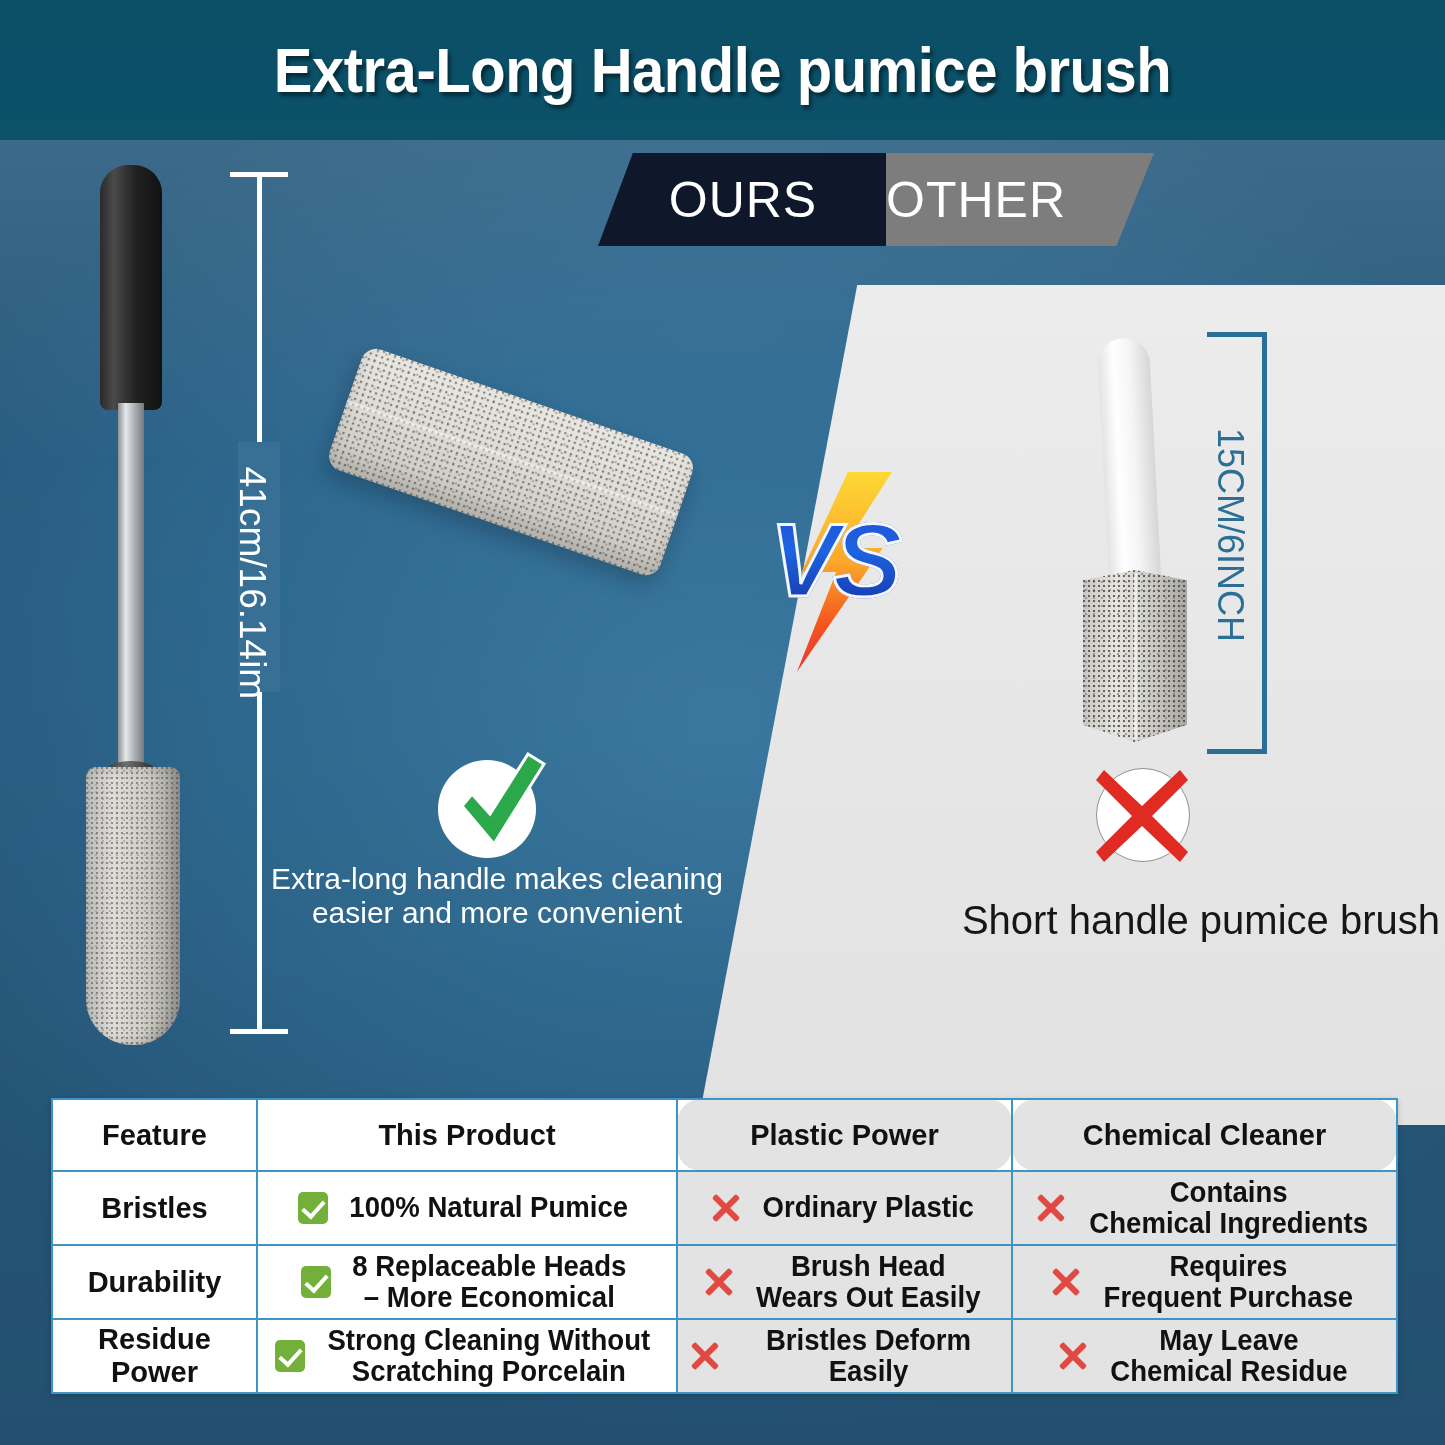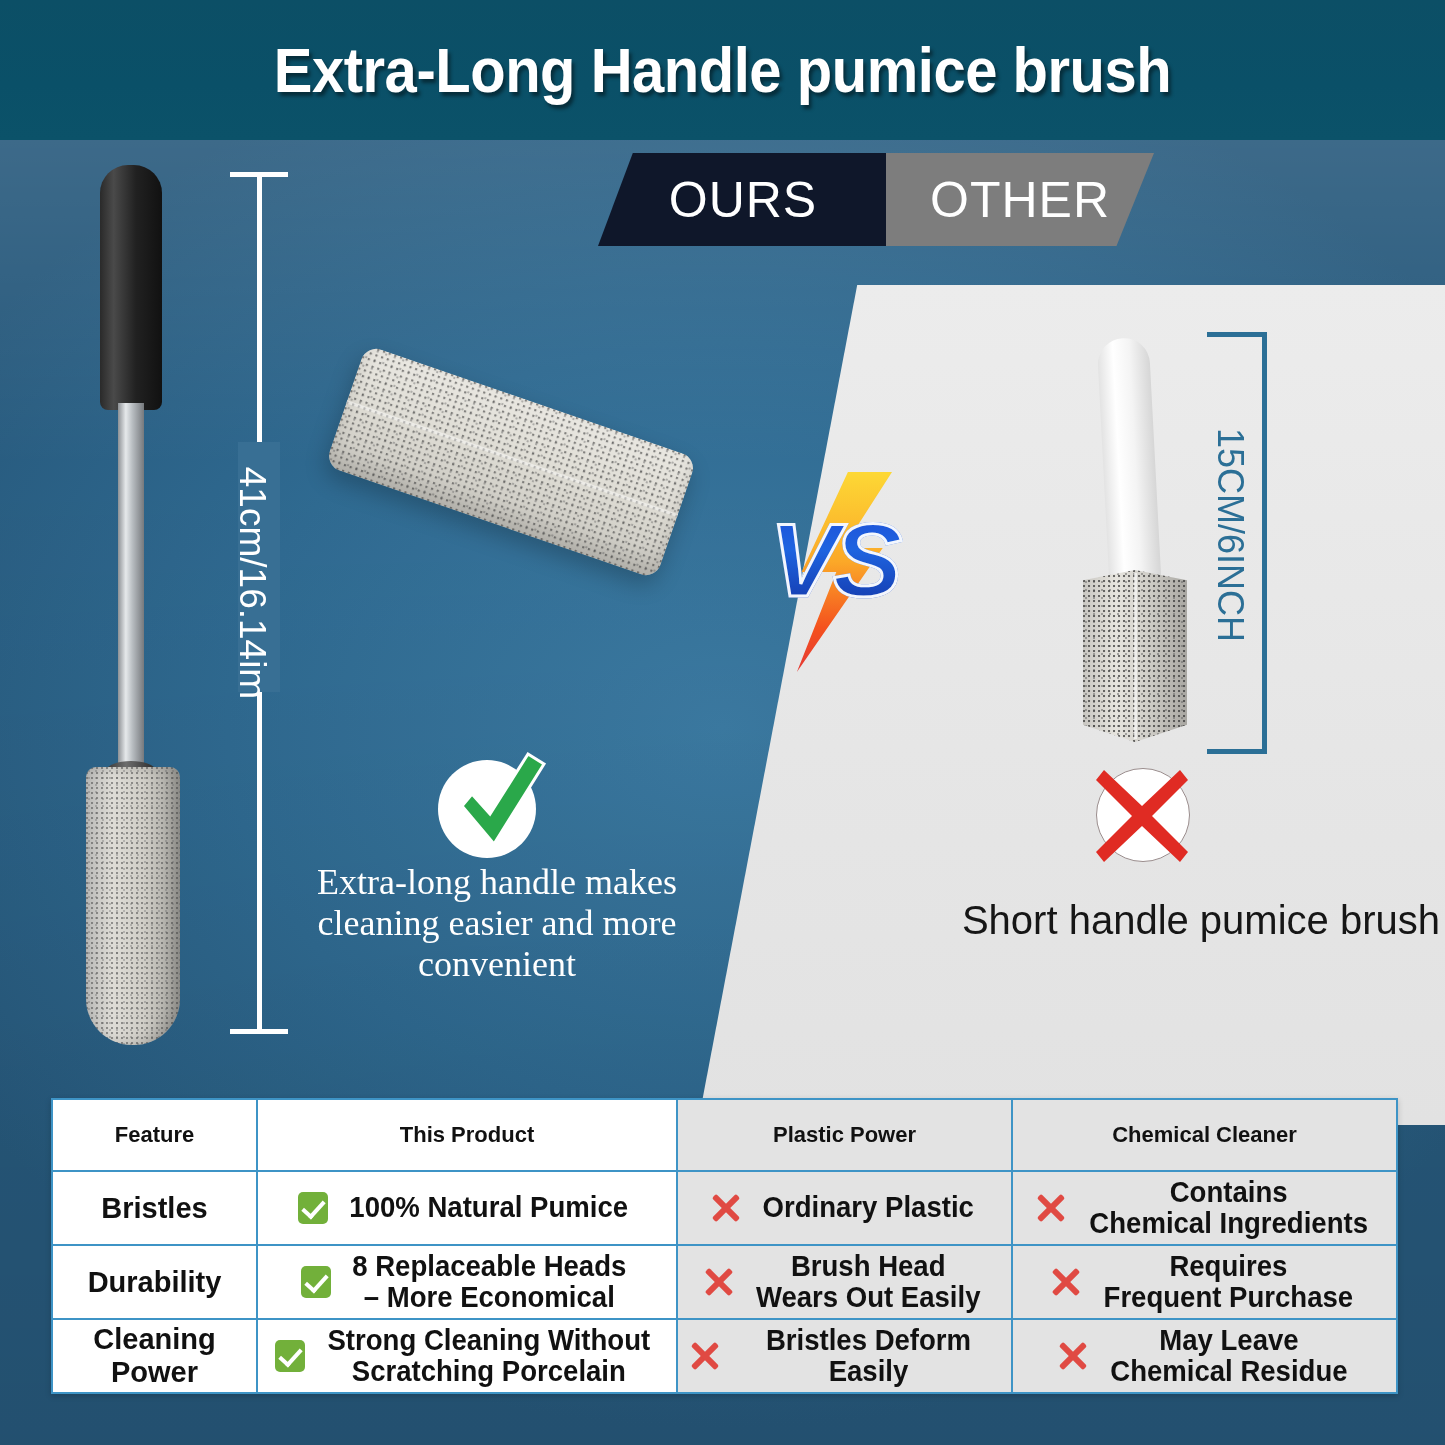--- a/index.html
+++ b/index.html
@@ -74,21 +74,21 @@
     background: #0f172a;
     clip-path: polygon(12% 0%, 100% 0%, 100% 100%, 0% 100%);
     display: flex; align-items: center; justify-content: center;
   }
   .banner-other {
     position: absolute;
     left: 288px; top: 0;
     width: 268px; height: 93px;
     background: #7d7d7d;
     clip-path: polygon(0% 0%, 100% 0%, 86% 100%, 0% 100%);
-    display: flex; align-items: center; justify-content: center;
+    display: flex; align-items: center; justify-content: flex-start;
     box-sizing: border-box;
   }
   .banner-label {
     color: #ffffff;
     font-size: 50px;
     font-weight: 400;
     letter-spacing: 1px;
   }
 
   
@@ -200,23 +200,22 @@
   }
   .check-mark {
     position: absolute; left: 6px; top: -4px; width: 116px; height: 116px;
   }
   .caption-left {
     position: absolute;
     left: 262px; top: 862px;
     width: 470px;
     text-align: center;
     color: #ffffff;
-    font-size: 36px;
+    font-size: 30px;
     line-height: 1.14;
-    font-family: Liberation Serif, serif;
   }
 
   
   .short-brush { position: absolute; left: 1075px; top: 338px; width: 120px; height: 400px; }
   .sb-handle {
     position: absolute; left: 28px; top: 0;
     width: 52px; height: 245px;
     border-radius: 26px 26px 6px 6px;
     background: linear-gradient(90deg, #e3e3e3 0%, #ffffff 30%, #f4f4f4 62%, #d6d6d6 100%);
     transform: rotate(-3deg);
@@ -293,21 +292,21 @@
     vertical-align: middle;
     font-family: "Liberation Sans Narrow", "Liberation Sans", sans-serif;
     font-weight: bold;
     color: #111111;
   }
   .col-feature { width: 205px; }
   .col-ours    { width: 420px; }
   .col-plastic { width: 335px; }
   .col-chem    { width: 385px; }
 
-  .cmp-table thead th { height: 70px; font-size: 22px; }
+  .cmp-table thead th { height: 70px; font-size: 29px; border-radius: 24px; }
   .cmp-table tbody td { height: 72px; font-size: 29px; }
   .cell-gray { background: #e3e3e3; }
   .cell-white { background: #ffffff; }
 
   .cell-inner {
     display: flex; align-items: center; justify-content: center;
     gap: 14px; padding: 0 10px;
     line-height: 1.08;
   }
   .cell-text { text-align: center; transform: scaleX(0.95); }
@@ -466,21 +465,21 @@
           </div>
         </td>
         <td class="cell-gray">
           <div class="cell-inner">
             <span class="mini-x"></span>
             <span class="cell-text">Requires<br>Frequent Purchase</span>
           </div>
         </td>
       </tr>
       <tr>
-        <td class="cell-white"><span class="cell-text">Cleaning Power</span></td>
+        <td class="cell-white"><span class="cell-text">Residue Power</span></td>
         <td class="cell-white">
           <div class="cell-inner">
             <span class="mini-check"></span>
             <span class="cell-text">Strong Cleaning Without<br>Scratching Porcelain</span>
           </div>
         </td>
         <td class="cell-gray">
           <div class="cell-inner">
             <span class="mini-x"></span>
             <span class="cell-text">Bristles Deform Easily</span>

